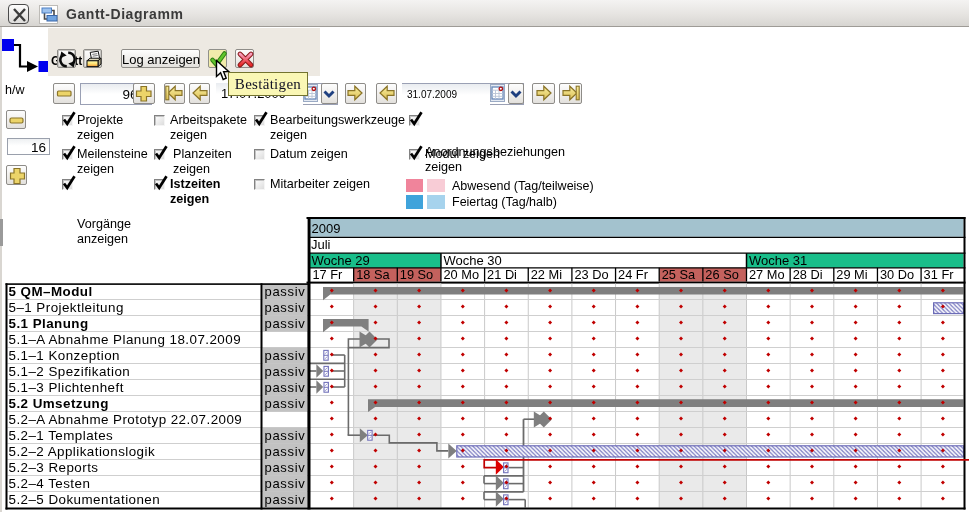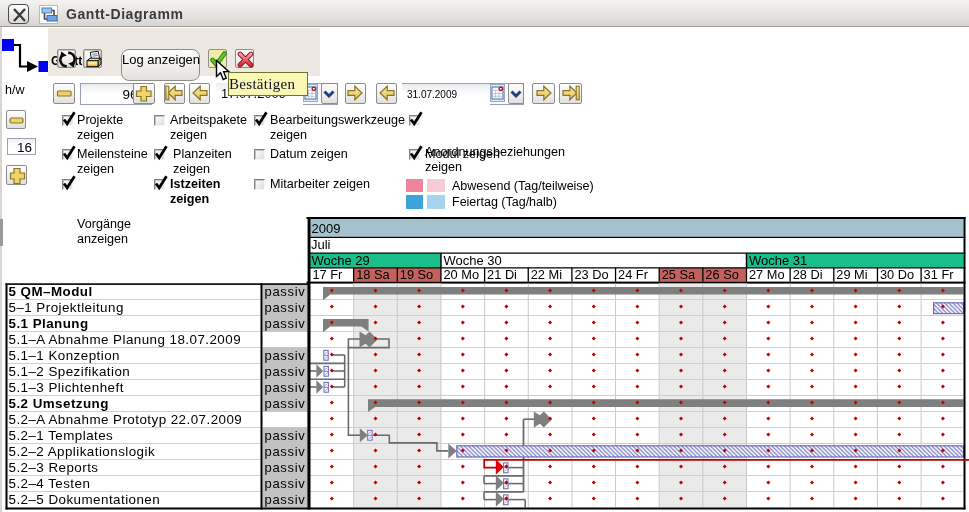--- a/index.html
+++ b/index.html
@@ -45,21 +45,21 @@
           <stop offset="0.55" stop-color="#ffe070"></stop>
           <stop offset="1" stop-color="#f09030"></stop>
         </linearGradient>
       </defs>
       <polygon points="7.2,3.4 15.2,2.2 16.6,9.4 8.6,10.6" fill="#ffffff" stroke="#111" stroke-width="1"></polygon>
       <path d="M9.3,5.4 L14.3,4.7 M9.7,7.2 L14.7,6.5" stroke="#666" stroke-width="0.9"></path>
       <polygon points="4,11.8 7,9.2 18,9.2 15,11.8" fill="#ddd6ba" stroke="#111" stroke-width="1"></polygon>
       <polygon points="15,11.8 18,9.2 18,15 15,17.6" fill="#b5ad8f" stroke="#111" stroke-width="1"></polygon>
       <rect x="4" y="11.8" width="11" height="5.8" fill="url(#pg)" stroke="#111" stroke-width="1"></rect>
     </svg>
-<div style="position:absolute;left:121px;top:49px;width:79px;height:32px;border:1px solid #8e8c88;border-radius:8px;background:linear-gradient(#fdfdfd,#eceae7 70%,#e2e0dc);font-size:13px;text-align:center;line-height:19px;white-space:nowrap;">Log anzeigen</div>
+<div style="position:absolute;left:121px;top:49px;width:79px;height:19px;border:1px solid #8e8c88;border-radius:2px;background:linear-gradient(#fdfdfd,#eceae7 70%,#e2e0dc);font-size:13px;text-align:center;line-height:19px;white-space:nowrap;">Log anzeigen</div>
 <div style="position:absolute;left:208px;top:49px;width:19px;height:19px;border:1px solid #90908a;border-radius:2px;background:#f2ecab;"></div>
 <svg style="position:absolute;left:208px;top:49px;" width="21" height="21" viewBox="0 0 21 21">
       <path d="M4.5,11 L8.5,15.5 L16.5,4.5" fill="none" stroke="#2e7d14" stroke-width="4.6" stroke-linecap="round"></path>
       <path d="M4.5,11 L8.5,15.5 L16.5,4.5" fill="none" stroke="#62c62c" stroke-width="2.6" stroke-linecap="round"></path>
     </svg>
 <div style="position:absolute;left:235px;top:49px;width:19px;height:19px;border:1px solid #8e8c88;border-radius:2px;background:linear-gradient(#fdfdfd,#eceae7 70%,#e2e0dc);"></div>
 <svg style="position:absolute;left:235px;top:49px;" width="21" height="21" viewBox="0 0 21 21">
       <defs>
         <linearGradient id="xg" x1="0" y1="0" x2="0" y2="1">
           <stop offset="0" stop-color="#f8a0c0"></stop>
@@ -174,21 +174,21 @@
         </defs>
         <g>
           <polygon points="3,7.6 9.8,7.6 9.8,3.2 17,10 9.8,16.8 9.8,12.4 3,12.4" fill="url(#garightTrue)" stroke="#8a7428" stroke-width="1.2"></polygon>
         </g>
         <rect x="16.2" y="3.2" width="3" height="13.6" fill="url(#garightTrue)" stroke="#8a7428" stroke-width="1.1"></rect>
       </svg></div>
 <div style="position:absolute;left:6px;top:110px;width:20px;height:19px;border:1px solid #8e8c88;border-radius:2px;background:linear-gradient(#fdfdfd,#eceae7 70%,#e2e0dc);"></div>
 <svg style="position:absolute;left:6px;top:110px;" width="22" height="21" viewBox="0 0 22 21">
       <rect x="4" y="8" width="13" height="5" rx="1.5" fill="#ecd469" stroke="#8a7428" stroke-width="1.2"></rect>
     </svg>
-<div style="position:absolute;left:7px;top:138px;width:29px;height:17px;border:1px solid #9aa0ac;background:linear-gradient(#eef0f2 0%,#ffffff 45%);font-size:13.5px;text-align:right;line-height:18px;padding-right:3px;">16</div>
+<div style="position:absolute;left:7px;top:138px;width:43px;height:17px;border:1px solid #9aa0ac;background:linear-gradient(#eef0f2 0%,#ffffff 45%);font-size:13.5px;text-align:right;line-height:18px;padding-right:3px;">16</div>
 <div style="position:absolute;left:6px;top:165px;width:21px;height:20px;border:1px solid #8e8c88;border-radius:2px;background:linear-gradient(#fdfdfd,#eceae7 70%,#e2e0dc);"></div>
 <svg style="position:absolute;left:6px;top:165px;" width="23" height="22" viewBox="0 0 23 22">
       <path d="M8,3.5 h6 v4.5 h4.5 v6 h-4.5 v4.5 h-6 v-4.5 h-3.5 v-6 h3.5 Z" fill="#ecd469" stroke="#8a7428" stroke-width="1.2"></path>
     </svg>
 <div style="position:absolute;left:61.5px;top:114.5px;width:11px;height:11px;border-top:1px solid #828282;border-left:1px solid #828282;border-bottom:1px solid #f5f5f5;border-right:1px solid #f5f5f5;background:linear-gradient(135deg,#ffffff,#dcdcdc);box-shadow:inset 1px 1px 0 #c4c4c4;"></div>
     <svg style="position:absolute;left:60.5px;top:109.5px;" width="17" height="18" viewBox="0 0 17 18">
       <path d="M3,9.5 L6.2,13.8 L13.5,2.2" fill="none" stroke="#000" stroke-width="2.7"></path>
     </svg>
     <div style="position:absolute;left:77px;top:113px;font-size:12.6px;line-height:15px;">Projekte<br>zeigen</div>
     <div style="position:absolute;left:61.5px;top:148.5px;width:11px;height:11px;border-top:1px solid #828282;border-left:1px solid #828282;border-bottom:1px solid #f5f5f5;border-right:1px solid #f5f5f5;background:linear-gradient(135deg,#ffffff,#dcdcdc);box-shadow:inset 1px 1px 0 #c4c4c4;"></div>
@@ -231,21 +231,21 @@
     <svg style="position:absolute;left:408px;top:143.5px;" width="17" height="18" viewBox="0 0 17 18">
       <path d="M3,9.5 L6.2,13.8 L13.5,2.2" fill="none" stroke="#000" stroke-width="2.7"></path>
     </svg>
     <div style="position:absolute;left:425px;top:147px;font-size:12.6px;line-height:15px;">Modul zeigen</div>
 <div style="position:absolute;left:406px;top:179px;width:17px;height:13px;background:#f0849b;"></div>
 <div style="position:absolute;left:427px;top:179px;width:18px;height:13px;background:#f8ccd6;"></div>
 <div style="position:absolute;left:452px;top:178.5px;font-size:12.5px;">Abwesend (Tag/teilweise)</div>
 <div style="position:absolute;left:406px;top:195px;width:17px;height:14px;background:#3fa3db;"></div>
 <div style="position:absolute;left:427px;top:195px;width:18px;height:14px;background:#a6d3ed;"></div>
 <div style="position:absolute;left:452px;top:194.5px;font-size:12.5px;">Feiertag (Tag/halb)</div>
-<div style="position:absolute;left:228px;top:71.5px;width:80px;height:24px;background:#faf7b5;border:1.2px solid #73732f;font-family:'Liberation Serif',serif;font-size:15px;line-height:23px;text-align:left;letter-spacing:0.3px;color:#101024;z-index:40;">Bestätigen</div>
+<div style="position:absolute;left:228px;top:71.5px;width:80px;height:24px;background:#faf7b5;border:1.2px solid #73732f;font-family:'Liberation Serif',serif;font-size:15px;line-height:23px;text-align:center;letter-spacing:0.3px;color:#101024;z-index:40;">Bestätigen</div>
 <svg style="position:absolute;left:215px;top:59px;z-index:50;" width="16" height="23" viewBox="0 0 16 23">
       <path d="M1.5,1.5 L1.5,17.5 L5.6,13.8 L8.2,20.5 L11.2,19.2 L8.6,12.7 L13.6,12.4 Z" fill="#fff" stroke="#000" stroke-width="1.4"></path>
     </svg>
 <svg style="position:absolute;left:0;top:0;" width="969" height="512" viewBox="0 0 969 512">
 <defs>
 <pattern id="hb" patternUnits="userSpaceOnUse" width="4.1" height="4.1">
   <rect width="4.1" height="4.1" fill="#ffffff"></rect>
   <path d="M-1,1.05 L3.05,5.1 M1.05,-1 L5.1,3.05" stroke="#8888c8" stroke-width="1.35"></path>
 </pattern>
 </defs>

